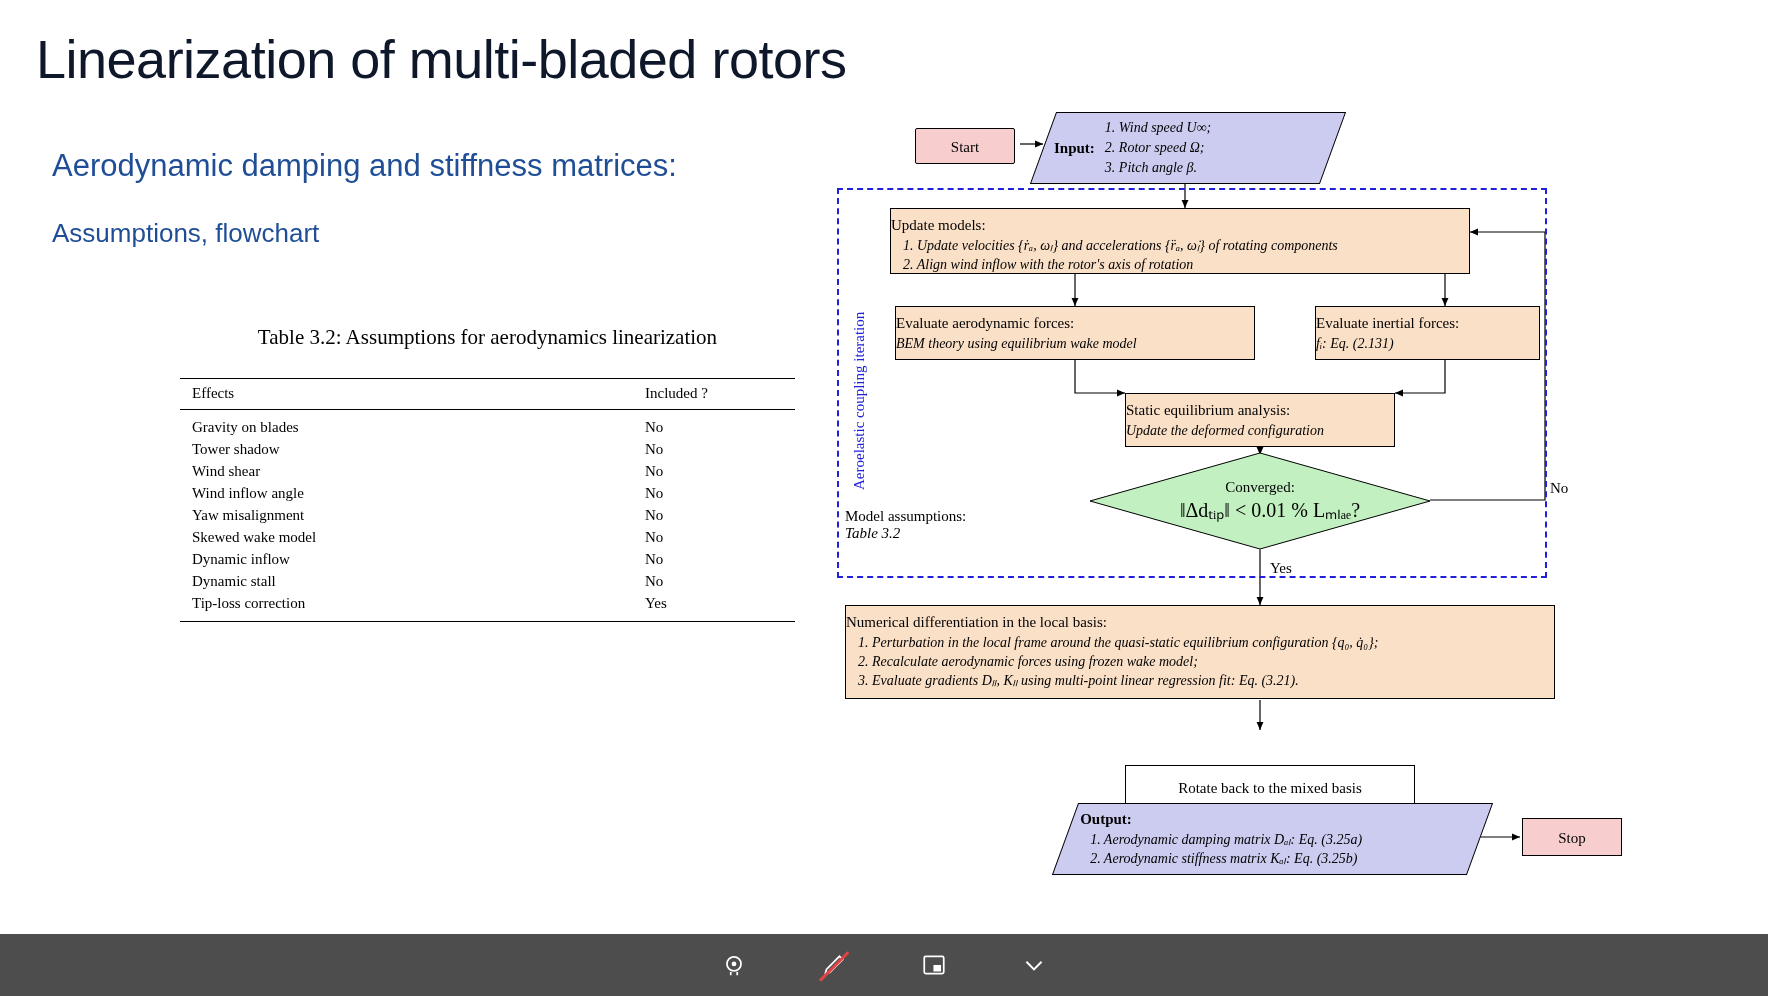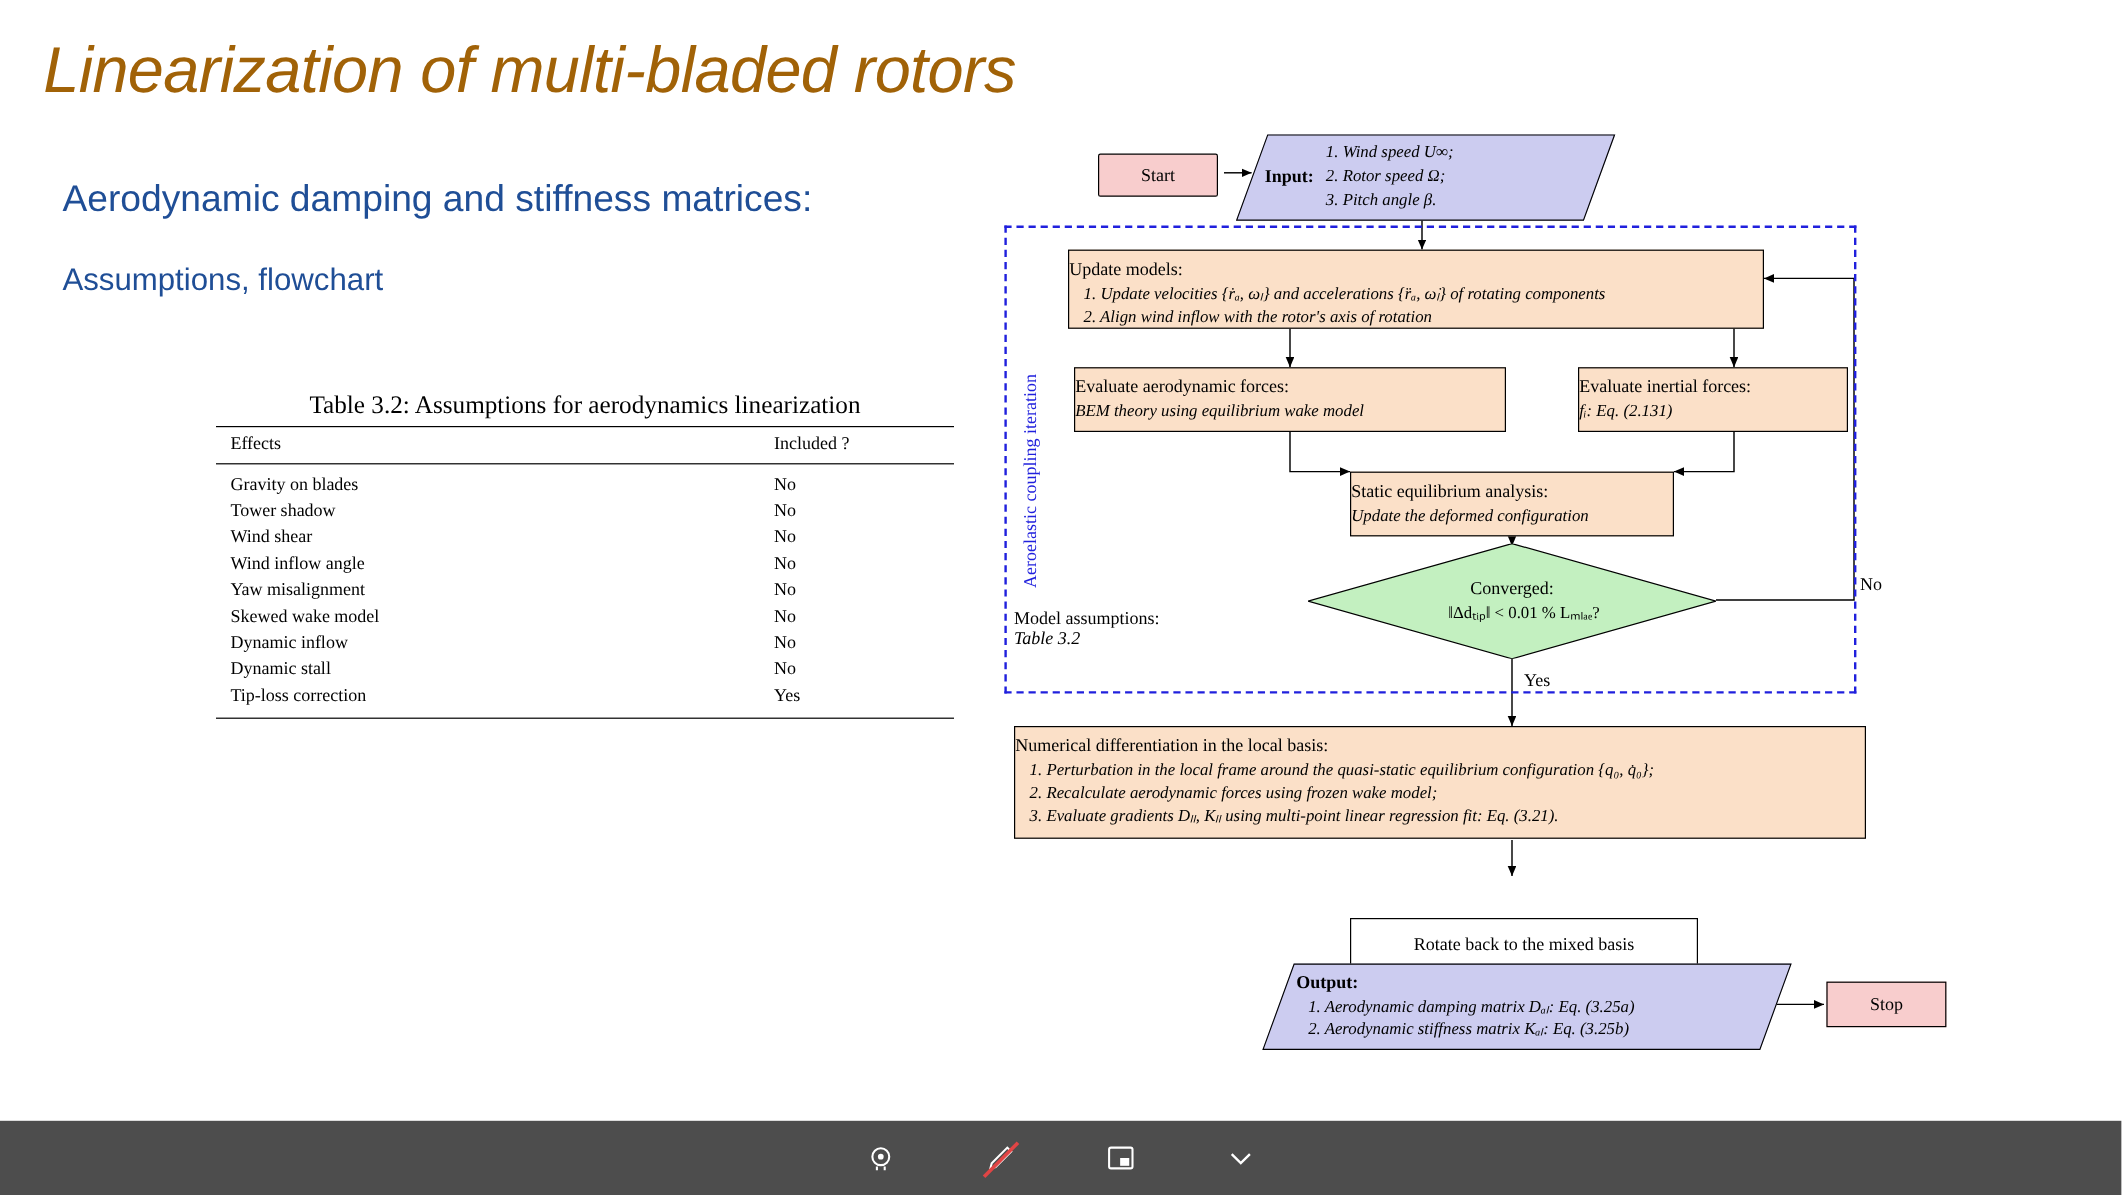--- a/index.html
+++ b/index.html
@@ -15,25 +15,24 @@
     width: 1768px;
     height: 996px;
     background: #ffffff;
   }
 
   
   .slide-title {
     position: absolute;
     left: 36px; top: 28px;
     font-size: 54px;
-    color: #a16207;
+    color: #0f172a;
     font-family: "Liberation Sans", sans-serif;
     letter-spacing: -0.5px;
     white-space: nowrap;
-    font-style: italic;
   }
   .subtitle-1 {
     position: absolute;
     left: 52px; top: 148px;
     font-size: 31px;
     color: #1f4e96;
     white-space: nowrap;
   }
   .subtitle-2 {
     position: absolute;
@@ -47,21 +46,21 @@
   .table-wrap {
     position: absolute;
     left: 180px; top: 325px;
     width: 615px;
     font-family: "Liberation Serif", serif;
     color: #000;
   }
   .table-caption {
     font-size: 21px;
     text-align: center;
-    margin-bottom: 5px;
+    margin-bottom: 28px;
   }
   table.assump {
     border-collapse: collapse;
     width: 100%;
     font-size: 15px;
   }
   table.assump thead th {
     font-weight: normal;
     text-align: left;
     padding: 6px 2px 7px 12px;
@@ -303,21 +302,21 @@
       <div>Static equilibrium analysis:</div>
       <div class="it" style="font-size:14px;">Update the deformed configuration</div>
     </div>
 
     <div class="diamond-wrap" style="left:165px; top:343px; width:340px; height:96px;">
       <svg width="340" height="96" viewBox="0 0 340 96">
         <polygon points="170,0 340,48 170,96 0,48" fill="#c3f0c0" stroke="#000" stroke-width="1"></polygon>
       </svg>
       <div class="diamond-text">
         <div>Converged:</div>
-        <div style="font-size:14px;margin-left:20px;">‖Δdₜᵢₚ‖ &lt; 0.01 % Lₘₗₐₑ?</div>
+        <div style="font-size:20px;margin-left:20px;">‖Δdₜᵢₚ‖ &lt; 0.01 % Lₘₗₐₑ?</div>
       </div>
     </div>
 
     <div class="lbl" style="left:625px; top:370px;">No</div>
     <div class="lbl" style="left:345px; top:450px;">Yes</div>
 
     <div class="note" style="left:-80px; top:398px;">
       <div>Model assumptions:</div>
       <div class="it">Table 3.2</div>
     </div>

